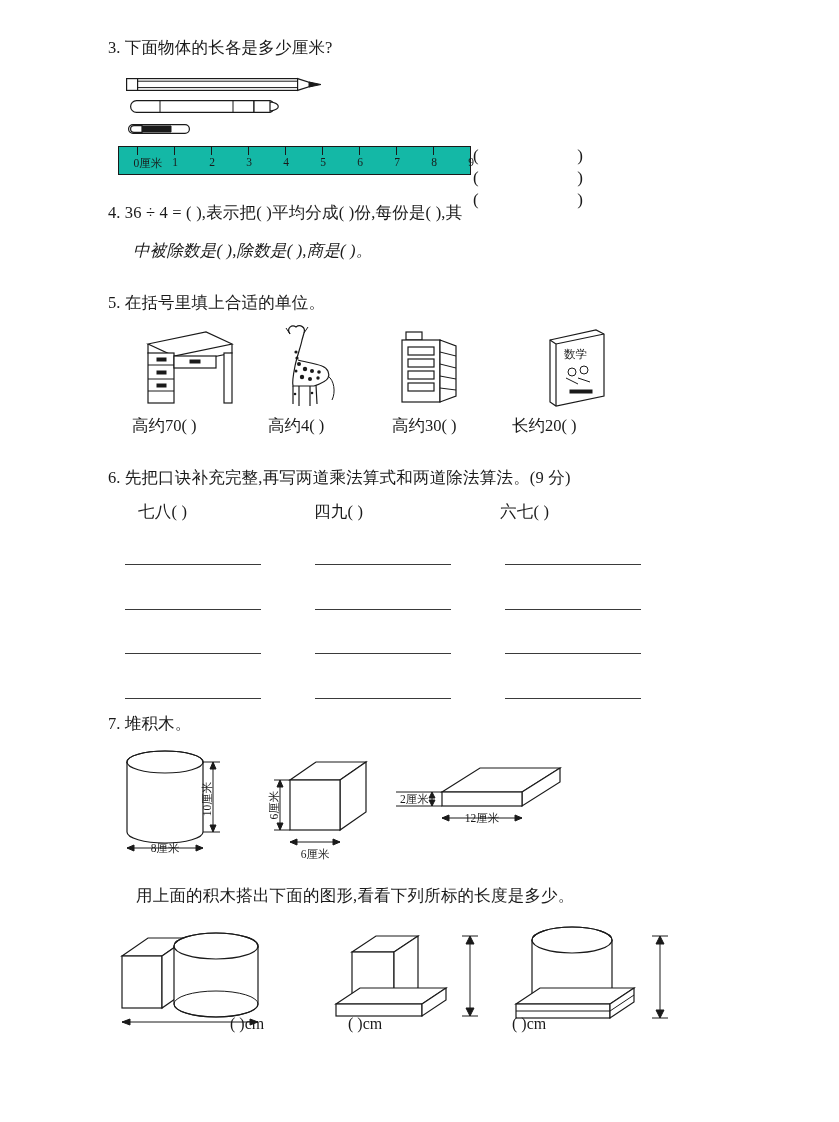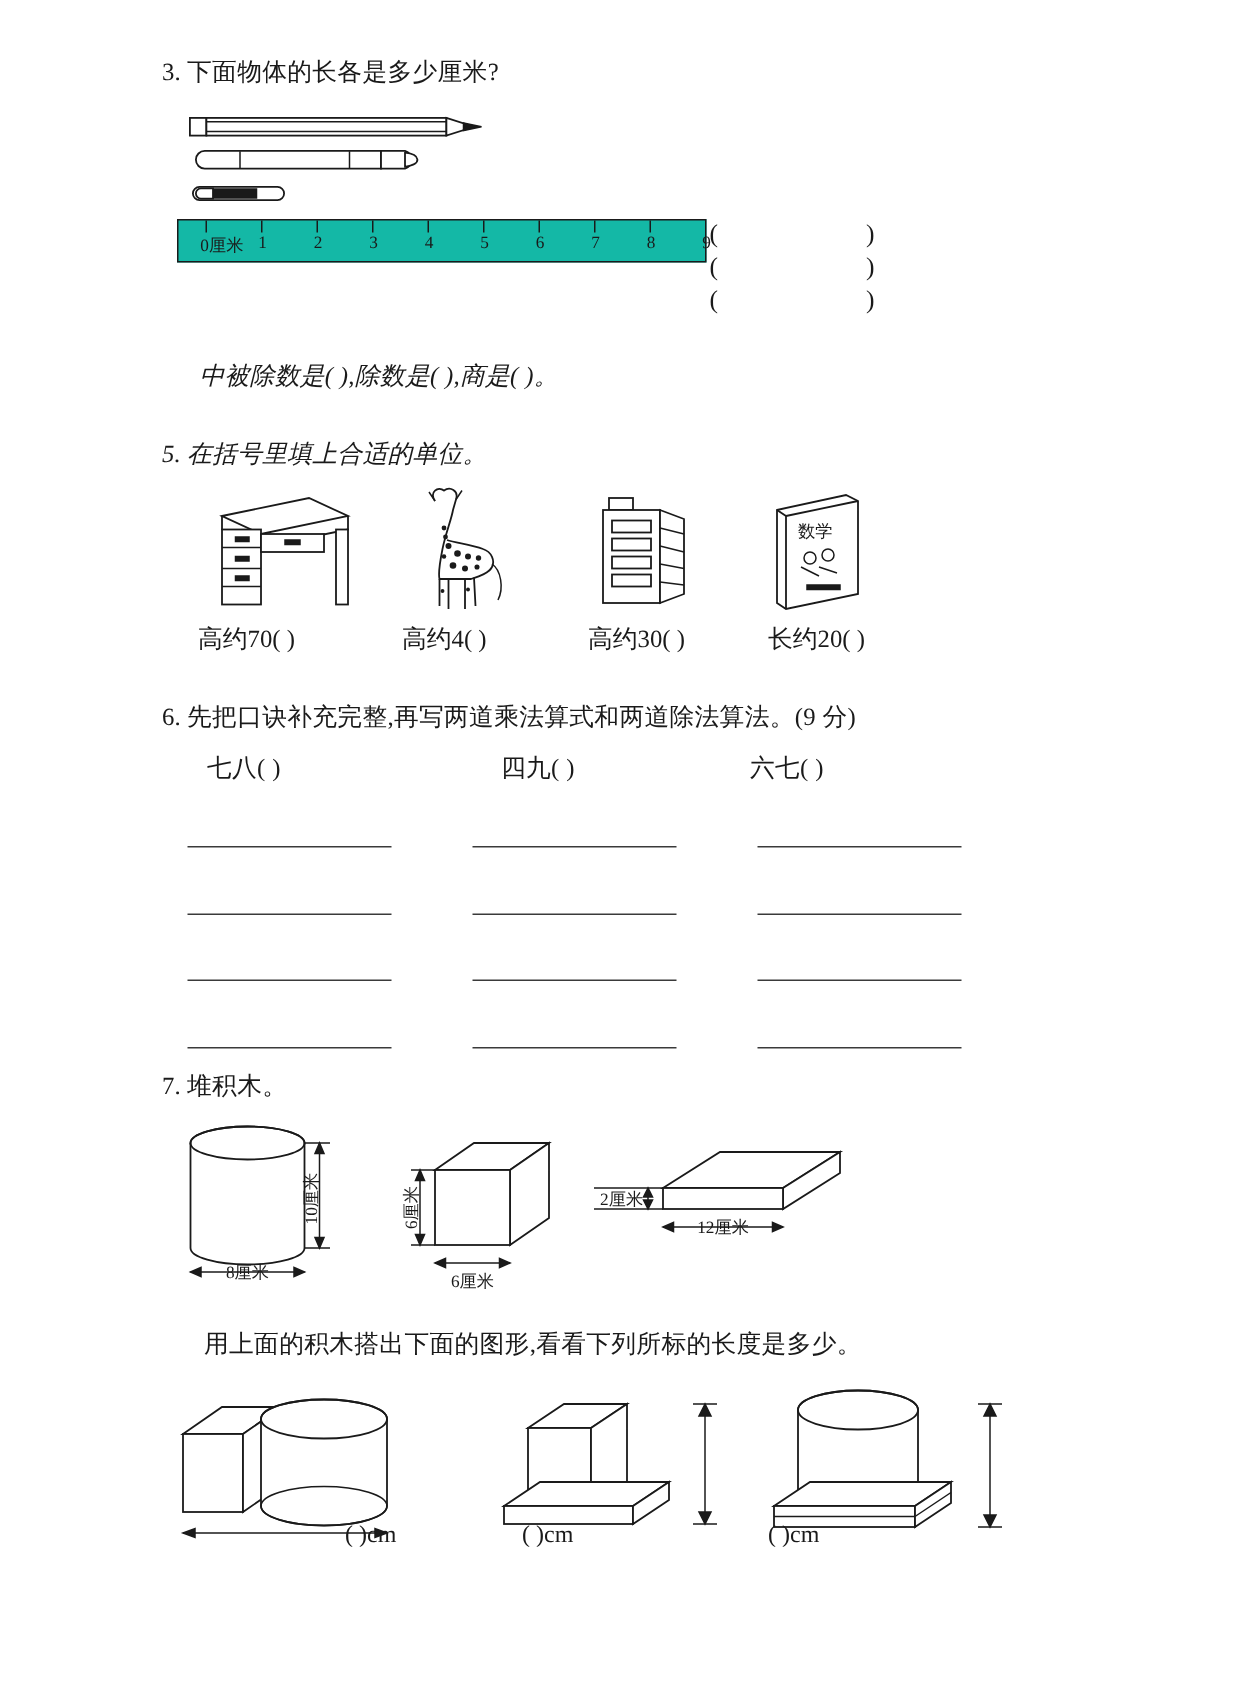--- a/index.html
+++ b/index.html
@@ -262,23 +262,27 @@
         <span>(</span>
         <span>)</span>
       </div>
       <div class="prow" style="top:44px;">
         <span>(</span>
         <span>)</span>
       </div>
     </div>
   </div>
 
+  <div class="qline" style="left:108px; top:201px;">
+    <span class="qnum">4.</span>
+    <span>36 ÷ 4 = (        ),表示把(        )平均分成(        )份,每份是(        ),其</span>
+  </div>
   <div class="qline" style="left:133px; top:239px;font-style:italic;">中被除数是(        ),除数是(        ),商是(        )。</div>
 
-  <div class="qline" style="left:108px; top:291px;font-style:italic;">
+  <div class="qline" style="left:108px; top:291px;">
     <span class="qnum">5.</span>
     <span>在括号里填上合适的单位。</span>
   </div>
 
   <div id="q5-figure">
 
     <div class="q5-cell" style="left:0px;">
       <svg width="110" height="92" viewBox="0 0 110 92">
         <polygon points="20,22 78,10 104,22 46,34" class="fillw"></polygon>
         <polyline points="20,22 20,31 46,43 46,34" class="stroke"></polyline>
@@ -328,21 +332,21 @@
         <rect x="32" y="37" width="26" height="8" class="fillw"></rect>
         <rect x="32" y="49" width="26" height="8" class="fillw"></rect>
         <rect x="32" y="61" width="26" height="8" class="fillw"></rect>
         <line x1="64" y1="30" x2="80" y2="34" class="stroke-thin"></line>
         <line x1="64" y1="42" x2="80" y2="46" class="stroke-thin"></line>
         <line x1="64" y1="54" x2="80" y2="57" class="stroke-thin"></line>
         <line x1="64" y1="66" x2="80" y2="68" class="stroke-thin"></line>
       </svg>
     </div>
 
-    <div class="q5-cell" style="left:360px;text-align:right;">
+    <div class="q5-cell" style="left:392px;text-align:right;">
       <svg width="110" height="92" viewBox="0 0 110 92">
         <polygon points="30,18 76,8 84,12 84,74 36,84 30,80" class="fillw"></polygon>
         <polyline points="30,18 36,22 36,84" class="stroke"></polyline>
         <polyline points="36,22 84,12" class="stroke"></polyline>
         <text x="44" y="36" class="dimtext" font-size="12">数学</text>
         <circle cx="52" cy="50" r="4" class="stroke-thin"></circle>
         <circle cx="64" cy="48" r="4" class="stroke-thin"></circle>
         <path d="M46,56 L58,62 M58,56 L70,60" class="stroke-thin"></path>
         <rect x="50" y="68" width="22" height="3" class="fillk"></rect>
       </svg>
@@ -355,21 +359,21 @@
     <div class="ulabel" style="left:272px;">高约30(      )</div>
     <div class="ulabel" style="left:392px;">长约20(        )</div>
   </div>
 
   <div class="qline" style="left:108px; top:466px;">
     <span class="qnum">6.</span>
     <span>先把口诀补充完整,再写两道乘法算式和两道除法算法。(9 分)</span>
   </div>
 
   <div class="qline" style="left:138px; top:500px;">七八(          )</div>
-  <div class="qline" style="left:334px; top:500px;">四九(          )</div>
+  <div class="qline" style="left:314px; top:500px;">四九(          )</div>
   <div class="qline" style="left:500px; top:500px;">六七(          )</div>
 
   <div id="q6-lines">
     <div class="ansline" style="left:0px;   top:12px;"></div>
     <div class="ansline" style="left:190px; top:12px;"></div>
     <div class="ansline" style="left:380px; top:12px;"></div>
 
     <div class="ansline" style="left:0px;   top:57px;"></div>
     <div class="ansline" style="left:190px; top:57px;"></div>
     <div class="ansline" style="left:380px; top:57px;"></div>

